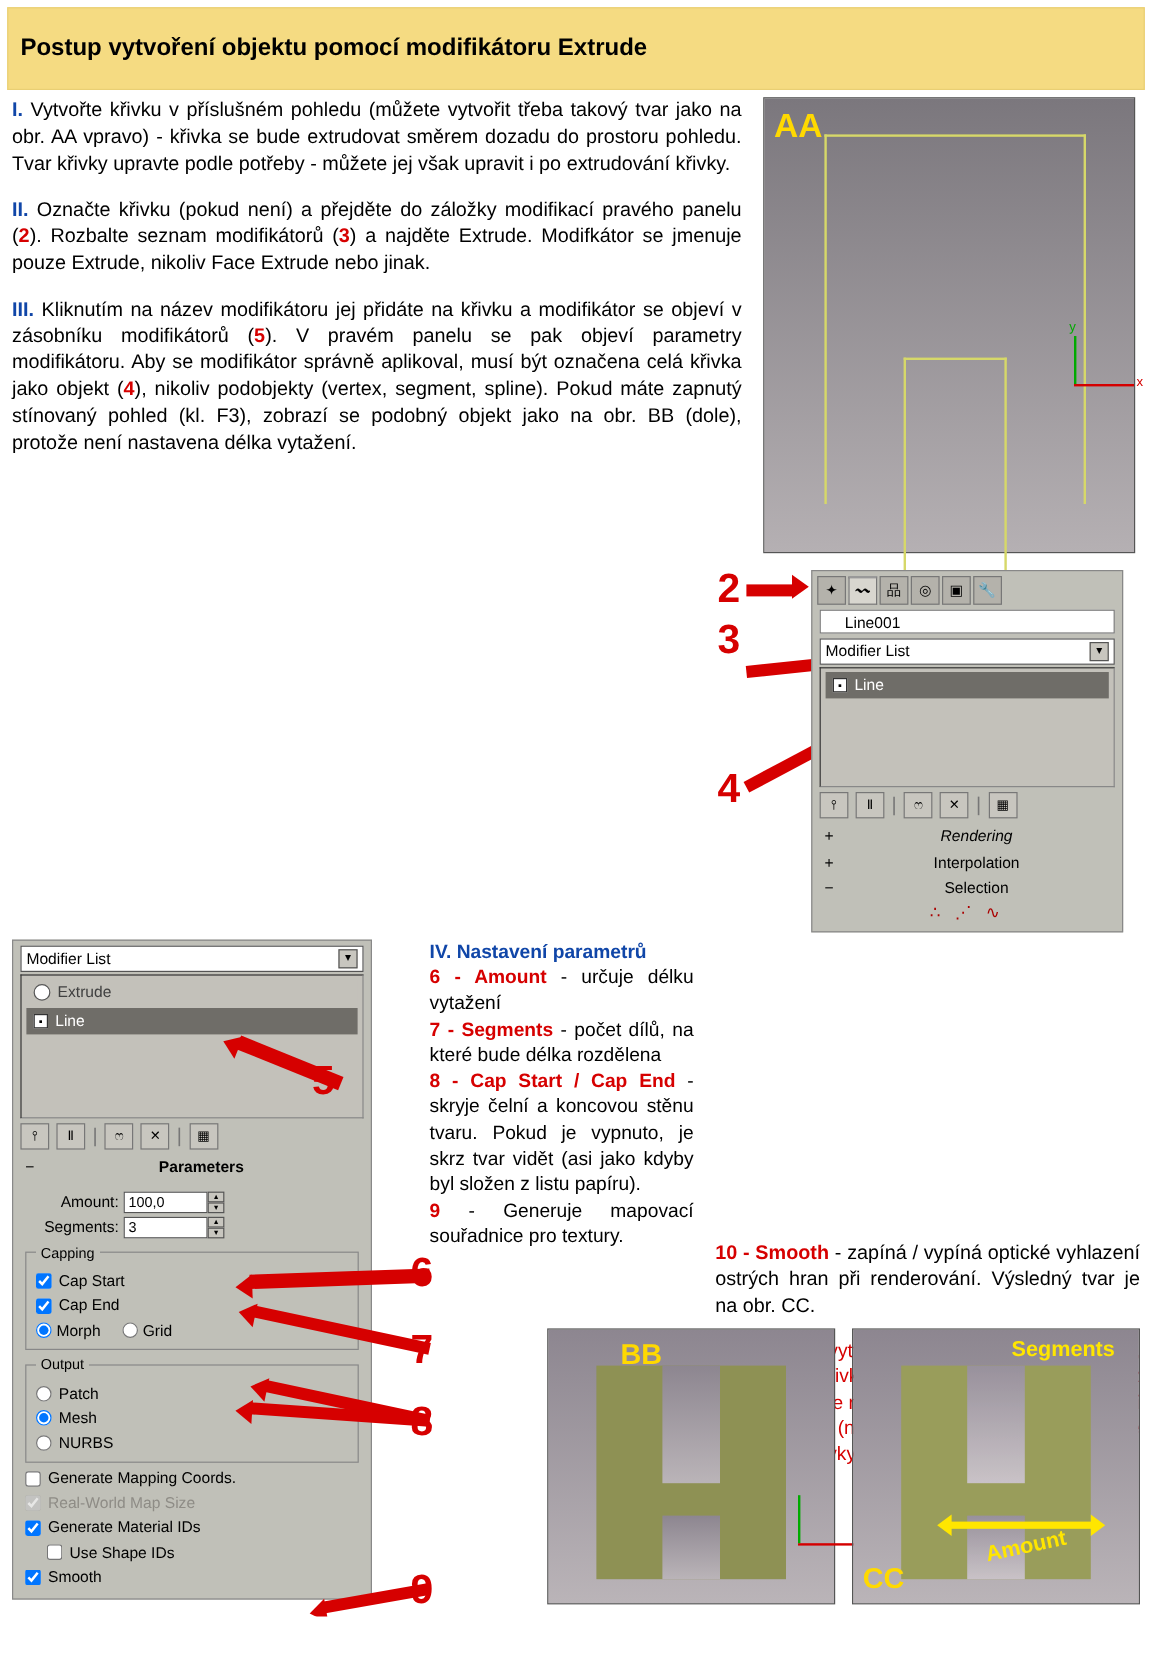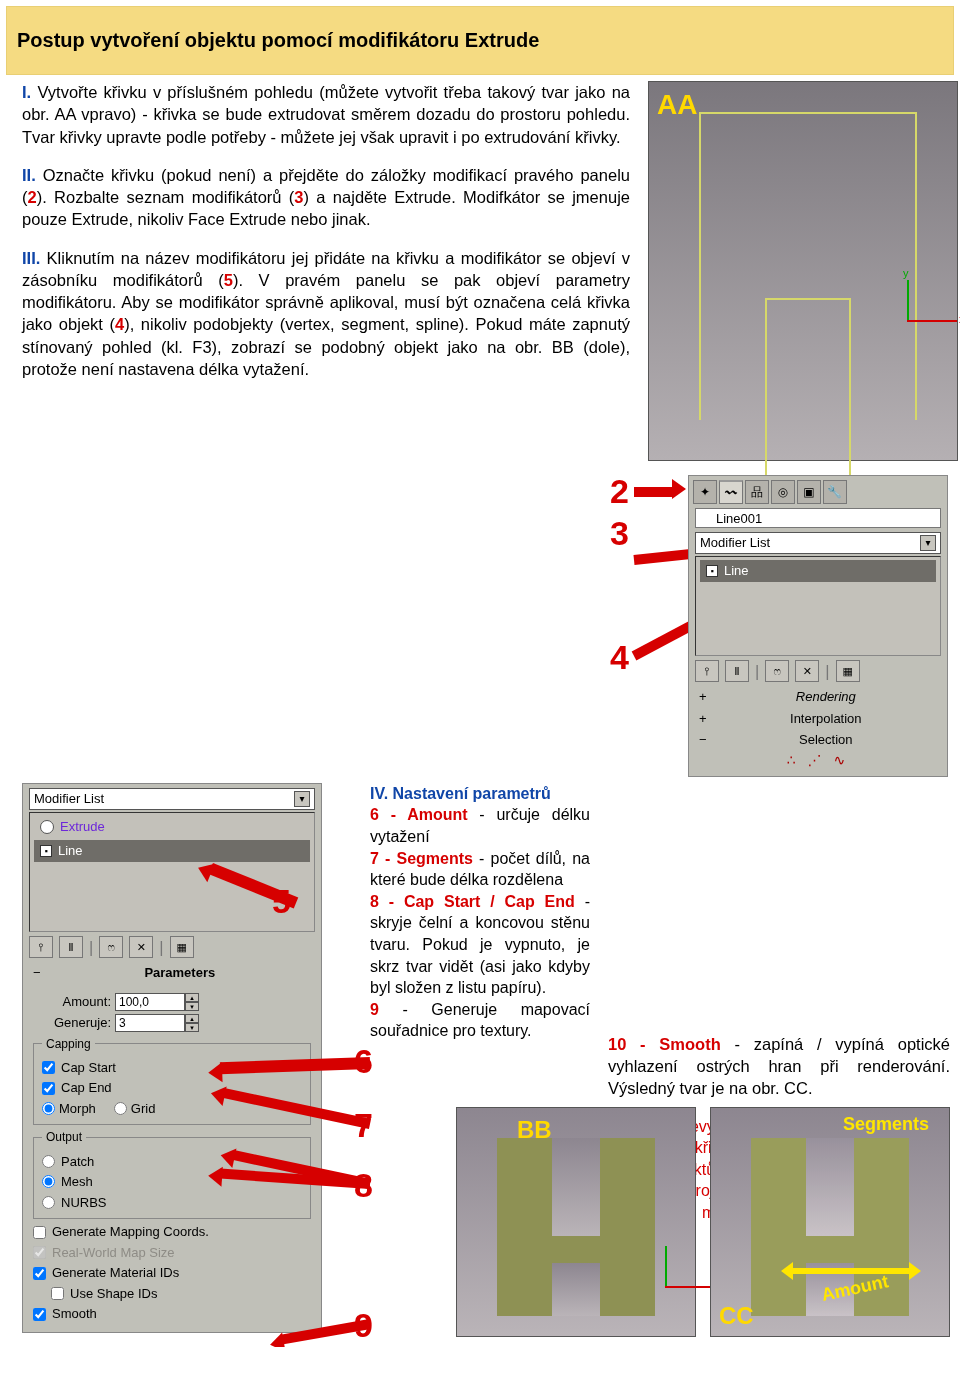--- a/index.html
+++ b/index.html
@@ -99,21 +99,21 @@
   .spin-btns button{width:14px;height:9px;font-size:7px;line-height:7px;border:1px solid #555;background:#c8c6bf;padding:0;}
   fieldset{border:1px solid #888;margin:4px 0;padding:4px 8px;font-size:13px;}
   fieldset legend{font-size:12px;padding:0 4px;}
   .chk,.rad{display:flex;align-items:center;gap:6px;margin:3px 0;}
   .chk input,.rad input{margin:0;}
   .disabled{color:#8e8c86;}
   
   .mid-params-text{ width:272px; font-size:16px; }
 
   
-  .overlay{position:relative;margin-left:12px;}
+  .overlay{position:relative;}
   .big-num{font-weight:bold;font-size:34px;color:#d60000;position:absolute;}
   .arrow{
     position:absolute; background:#d60000; transform-origin:left center;
   }
   .arrow:after{
     content:""; position:absolute; right:-12px; top:-8px;
     border-left:14px solid #d60000; border-top:10px solid transparent; border-bottom:10px solid transparent;
   }
   
   .thumbs{display:flex;gap:14px; margin-top:14px;}
@@ -226,21 +226,21 @@
 
   <div class="row" style="margin-top:6px;position:relative;">
 
     <div style="position:relative;">
       <div class="param-panel">
         <div class="modlist-sel">
           <span>Modifier List</span>
           <span class="drop-btn">▾</span>
         </div>
         <div class="stack-area">
-          <div class="stack-item" style="background:#c3c1ba;color:#6d28d9;">
+          <div class="stack-item" style="background:#c3c1ba;color:#404040;">
             <span class="bulb"></span>
             <span>Extrude</span>
           </div>
           <div class="stack-item dark">
             <span class="stack-icon">▪</span>
             <span>Line</span>
           </div>
         </div>
         <div class="mini-toolbar">
           <div class="mini-btn">⫯</div>
@@ -262,21 +262,21 @@
             <span class="prm-label">Amount:</span>
             <div class="spinner">
               <input value="100,0" style="">
               <div class="spin-btns">
                   <button>▴</button>
                   <button>▾</button>
                 </div>
             </div>
           </div>
           <div class="prm-row">
-            <span class="prm-label">Generuje:</span>
+            <span class="prm-label">Segments:</span>
             <div class="spinner">
               <input value="3" style="">
               <div class="spin-btns">
                   <button>▴</button>
                   <button>▾</button>
                 </div>
             </div>
           </div>
           <fieldset>
             <legend>Capping</legend>

